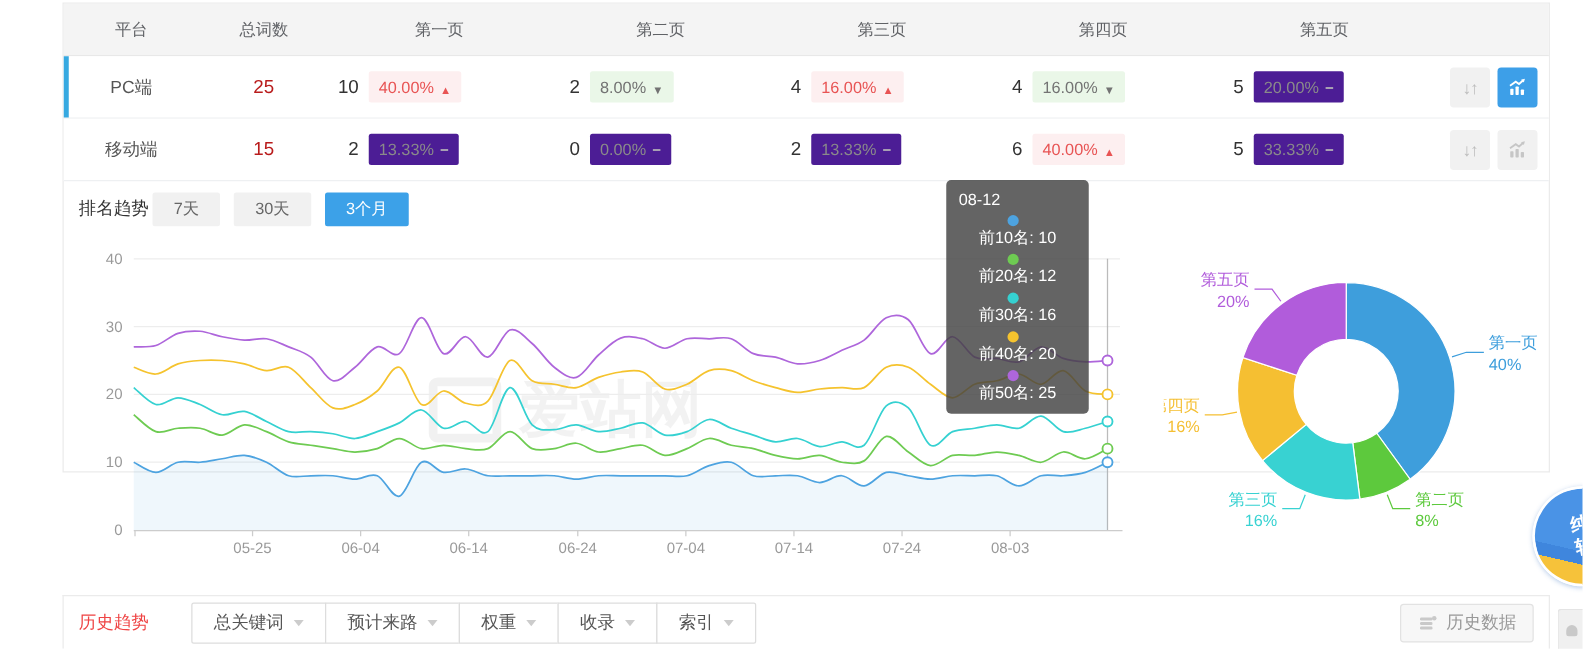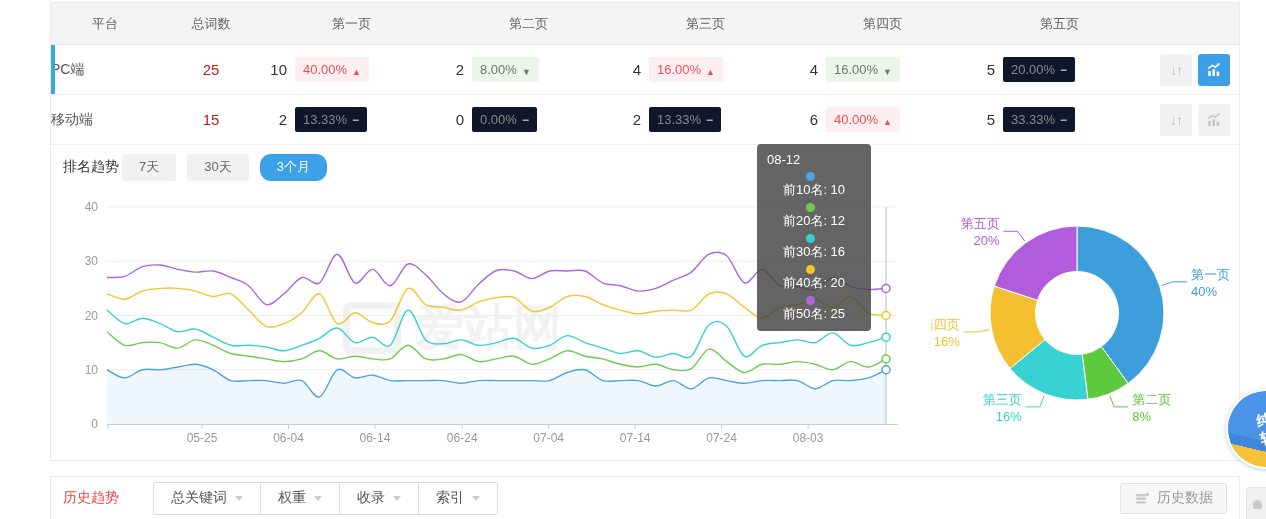--- a/index.html
+++ b/index.html
@@ -1,44 +1,44 @@
 <!DOCTYPE html>
 <html><head>
 <meta charset="utf-8">
 <style>
   html,body{margin:0;padding:0;}
   body{width:1266px;height:519px;position:relative;overflow:hidden;background:#fff;
        font-family:"Liberation Sans","DejaVu Sans",sans-serif;}
   .card{background:#fff;box-sizing:border-box;}
-  .top-card{position:absolute;left:50px;top:2px;width:1190px;height:459px;border:1px solid #ebebeb;}
+  .top-card{position:absolute;left:50px;top:2px;width:1190px;height:376px;border:1px solid #ebebeb;}
   
   .thead,.trow{display:grid;grid-template-columns:108px 104px 177px 177px 177px 177px 177px 88px;align-items:center;}
   .thead{height:41px;background:#f4f4f4;border-bottom:1px solid #e8e8e8;}
   .th{text-align:center;color:#606266;font-size:13px;}
   .trow{height:49px;border-bottom:1px solid #eef0f2;position:relative;background:#fff;}
   .trow.selected::before{content:"";position:absolute;left:0;top:0;width:4px;height:100%;background:#36a9e1;}
-  .cell-platform{color:#555;font-size:14px;}
+  .cell-platform{text-align:center;color:#555;font-size:14px;}
   .cell-total{text-align:center;color:#b91c1c;font-size:15px;}
   .page-cell{display:flex;align-items:center;}
   .num{width:24px;text-align:right;font-size:15px;color:#333;flex:none;}
   .badge{margin-left:8px;display:inline-flex;align-items:flex-end;gap:5px;padding:5px 8px;font-size:13px;border-radius:2px;white-space:nowrap;}
   .badge.up{color:#e85454;background:#fdeff0;}
   .badge.down{color:#737373;background:#eaf7e8;}
-  .badge.flat{color:#8a8a8a;background:#0f172a;}
+  .badge.flat{color:#8a8a8a;background:#4c1d95;}
   .tri{font-size:9px;line-height:1;}
   .dash{color:#b9b9b9;font-weight:bold;font-size:12px;}
   .icons-cell{display:flex;gap:6px;justify-content:flex-end;padding-right:6px;}
   .icon-btn{width:32px;height:32px;border-radius:3px;background:#f1f1f1;border:none;display:flex;align-items:center;justify-content:center;cursor:pointer;padding:0;}
   .sort-glyph{color:#bdbdbd;font-size:14px;font-weight:bold;letter-spacing:-1px;}
   .icon-btn.chart-active{background:#3d9fe8;}
   
   .trend-bar{display:flex;align-items:center;height:44px;padding-left:12px;}
   .trend-label{font-size:14px;color:#333;margin-right:3px;}
   .tab{height:27px;padding:0 17px;display:flex;align-items:center;background:#f1f1f1;color:#666;font-size:13px;border-radius:2px;border:none;cursor:pointer;}
-  .tab.active{background:#3ca1e8;color:#fff;border-radius:11px;}
+  .tab.active{background:#3ca1e8;color:#fff;}
   
   .chart-area{position:absolute;left:0;top:184px;width:1188px;height:273px;}
   #lineChart{position:absolute;left:0;top:0;}
   #donut{position:absolute;left:880px;top:0;}
   .watermark{position:absolute;left:292px;top:108px;display:flex;align-items:center;gap:14px;color:rgba(0,0,0,0.05);font-size:49px;font-weight:bold;pointer-events:none;}
   .wm-box{width:44px;height:38px;border:7px solid rgba(0,0,0,0.055);border-radius:7px;}
   .tooltip{position:absolute;left:706px;top:141px;width:94px;background:rgba(66,66,66,0.82);border-radius:4px;padding:8px 10px;z-index:5;color:#fff;}
   .tt-title{font-size:13px;margin-bottom:5px;}
   .tt-row{display:flex;align-items:center;margin-top:4px;font-size:13px;white-space:nowrap;flex-direction:column;}
   .tt-dot{width:9px;height:9px;border-radius:50%;margin-right:7px;flex:none;}
@@ -287,20 +287,24 @@
   </section>
 
   <section class="card bottom-card">
     <span class="history-label">历史趋势</span>
     <div class="btn-group" id="historyBtns">
         <button class="group-btn">
           <span>总关键词</span>
           <span class="caret"></span>
         </button>
         <button class="group-btn">
+          <span>预计来路</span>
+          <span class="caret"></span>
+        </button>
+        <button class="group-btn">
           <span>权重</span>
           <span class="caret"></span>
         </button>
         <button class="group-btn">
           <span>收录</span>
           <span class="caret"></span>
         </button>
         <button class="group-btn">
           <span>索引</span>
           <span class="caret"></span>

